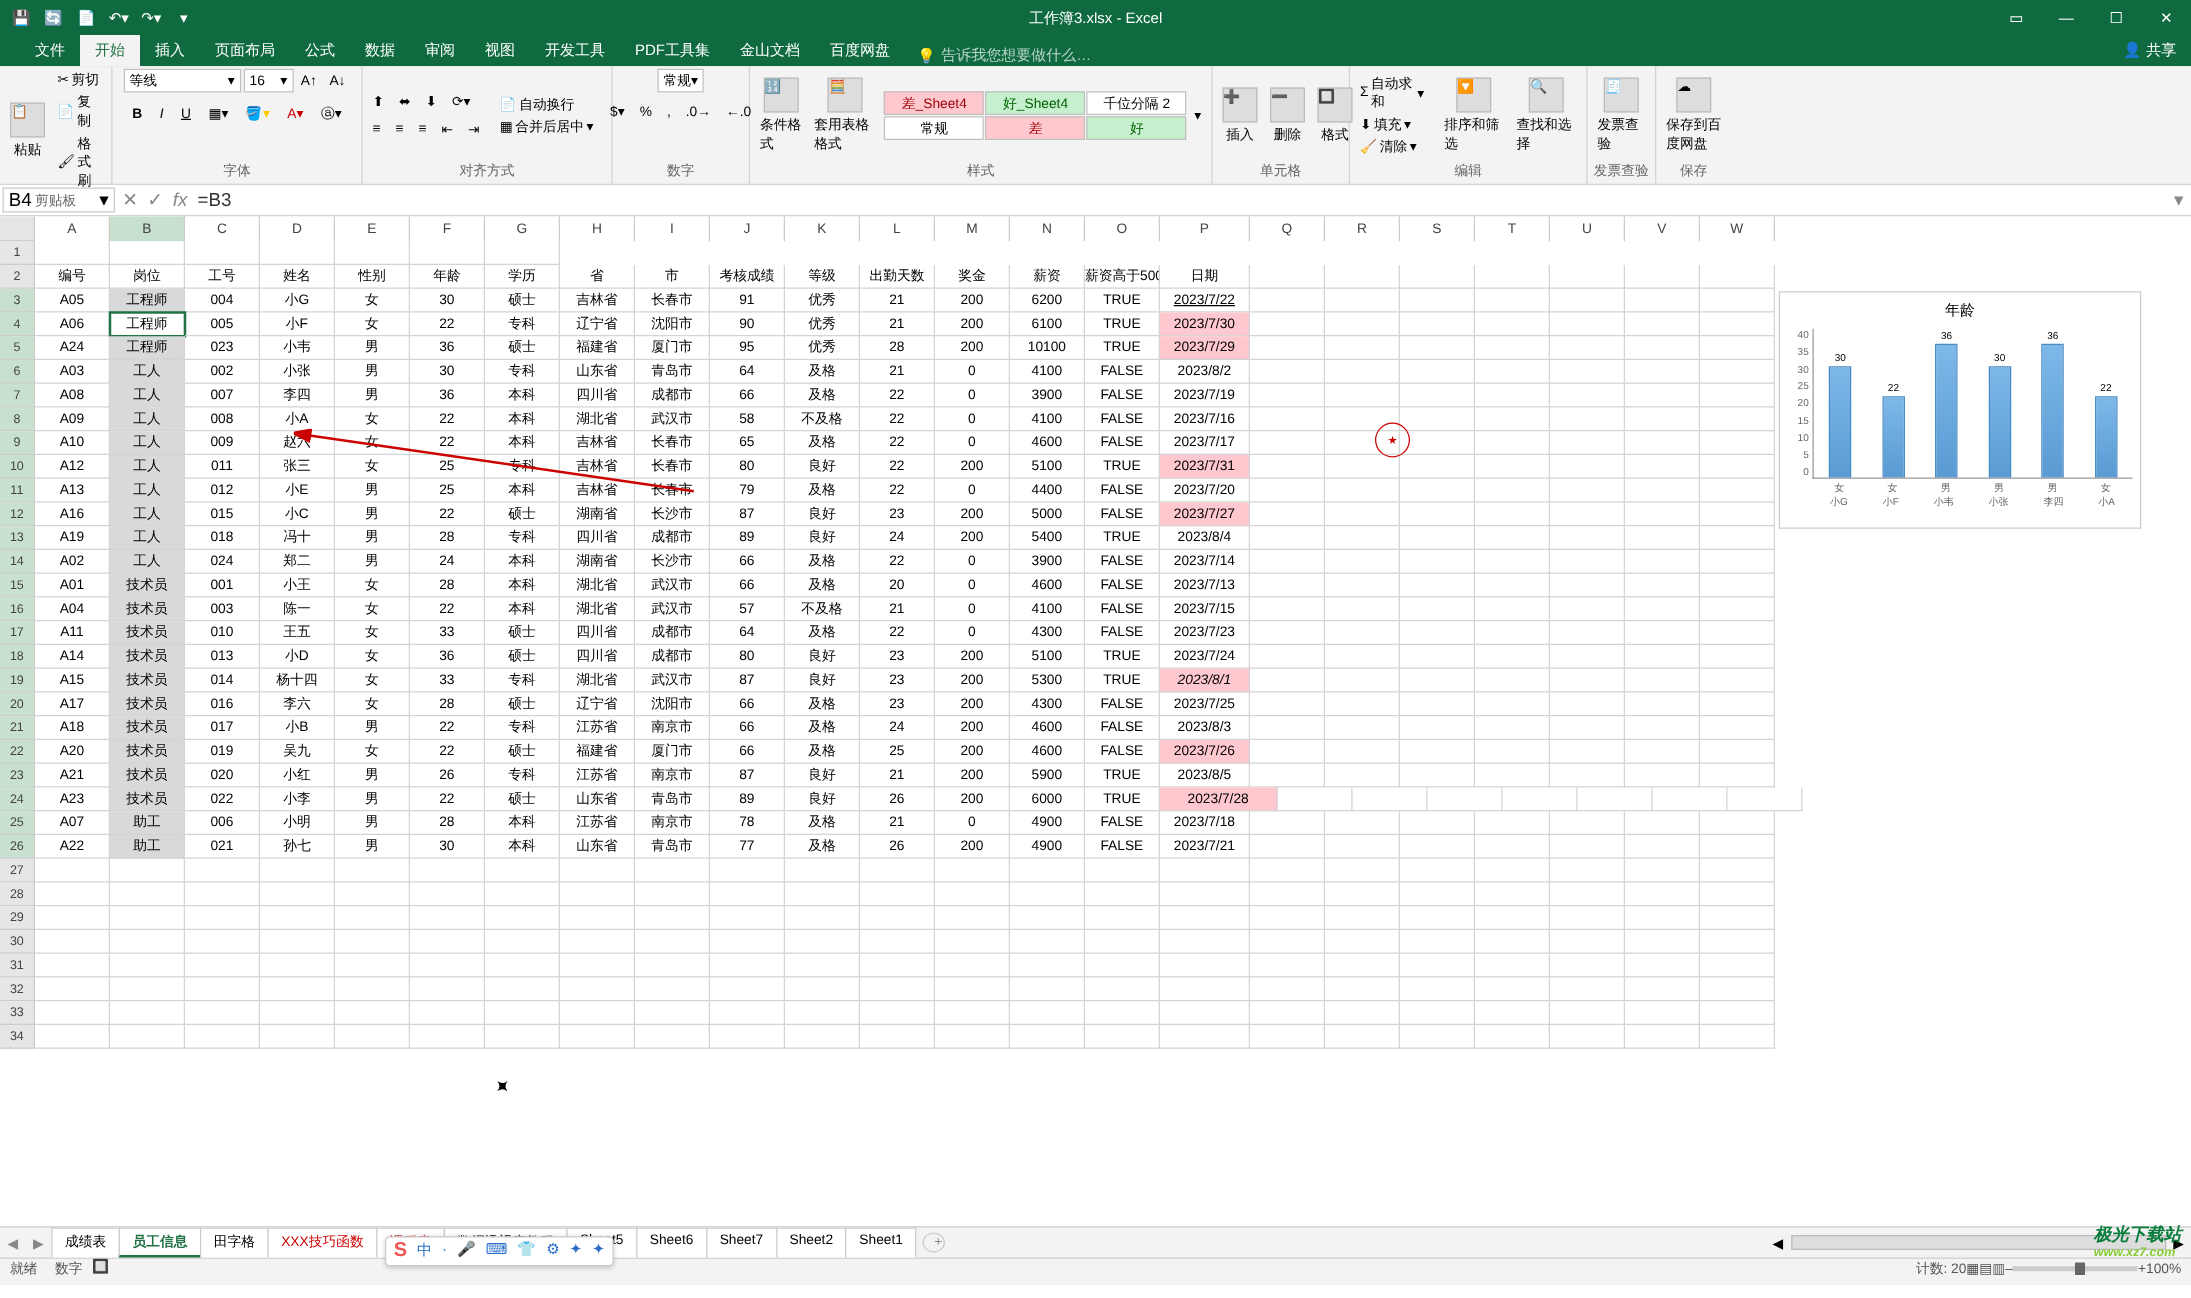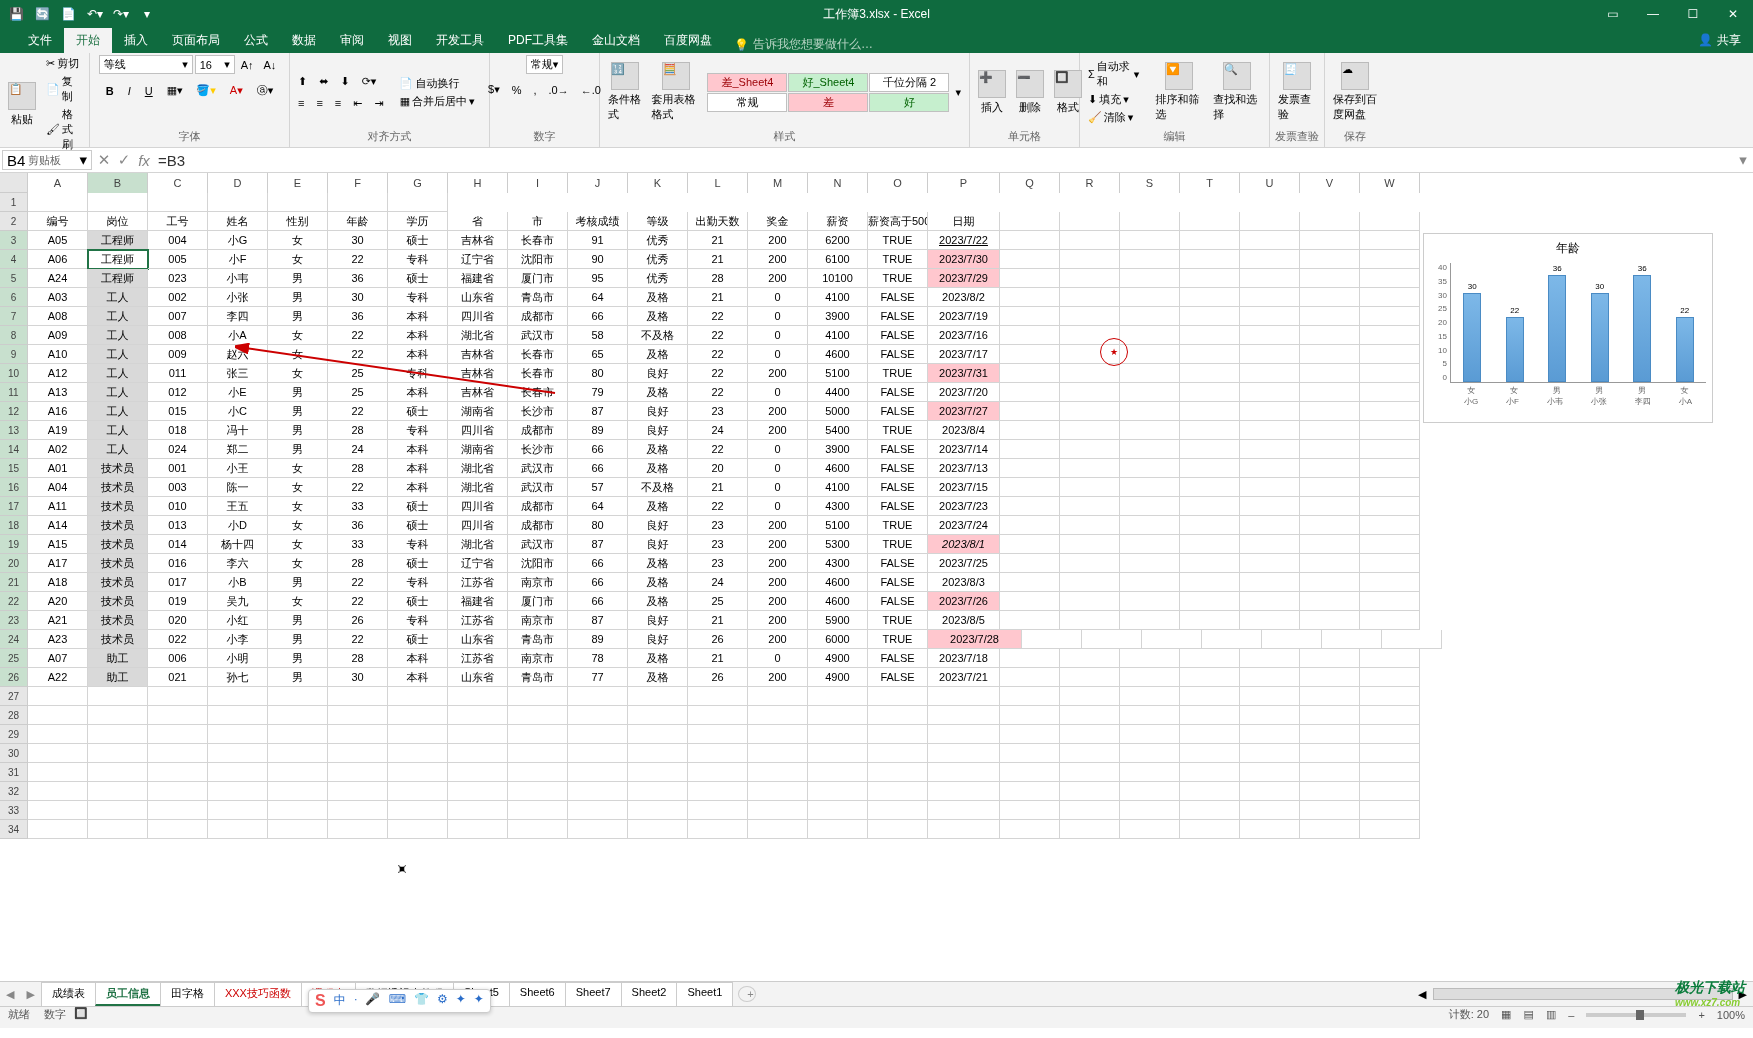--- a/index.html
+++ b/index.html
@@ -50,21 +50,21 @@
 .bar .bv{position:absolute;top:-12px;left:0;right:0;text-align:center;font-size:8px;}
 .xlabels{display:flex;justify-content:space-around;margin-left:20px;font-size:8px;color:#666;margin-top:2px;}
 .xlabels2{display:flex;justify-content:space-around;margin-left:20px;font-size:8px;color:#666;}
 .sheettabs{height:25px;border-top:1px solid #ccc;display:flex;align-items:center;font-size:11px;background:#f3f3f3;}
 .sheettabs .nav{padding:0 6px;color:#888;cursor:pointer;}
 .sheettabs .stab{padding:3px 10px;border:1px solid #ccc;border-bottom:none;background:#fff;margin-right:-1px;cursor:pointer;}
 .sheettabs .stab.active{border-bottom:2px solid #217346;color:#217346;font-weight:bold;}
 .sheettabs .stab.red{color:#c00;}
 .sheettabs .plus{padding:0 8px;cursor:pointer;color:#888;border:1px solid #ccc;border-radius:50%;width:16px;height:16px;line-height:14px;text-align:center;margin-left:6px;}
 .statusbar{height:22px;background:#f3f3f3;border-top:1px solid #ccc;display:flex;align-items:flex-start;font-size:11px;padding:0 8px;color:#555;}
-.statusbar .right{margin-left:auto;display:flex;align-items:center;gap:12px;}
+.statusbar .right{margin-left:auto;display:flex;align-items:center;gap:0;}
 .zoomslider{width:100px;height:4px;background:#ccc;position:relative;}
 .zoomslider .thumb{position:absolute;left:50%;top:-3px;width:8px;height:10px;background:#666;}
 .logo{position:absolute;right:8px;bottom:30px;font-size:14px;color:#0a7c3c;font-weight:bold;font-style:italic;}
 .ime{position:absolute;left:308px;bottom:25px;background:#fff;border:1px solid #ccc;border-radius:4px;padding:2px 6px;display:flex;gap:8px;font-size:12px;box-shadow:0 1px 4px rgba(0,0,0,0.2);}
 .ime span{color:#2a6dc9;}
 .ime .s{color:#e55;font-weight:bold;font-size:16px;}
 .cursor-cross{position:absolute;left:396px;top:688px;font-size:14px;font-weight:bold;pointer-events:none;transform:rotate(45deg);}
 </style>
 </head>
 <body>

